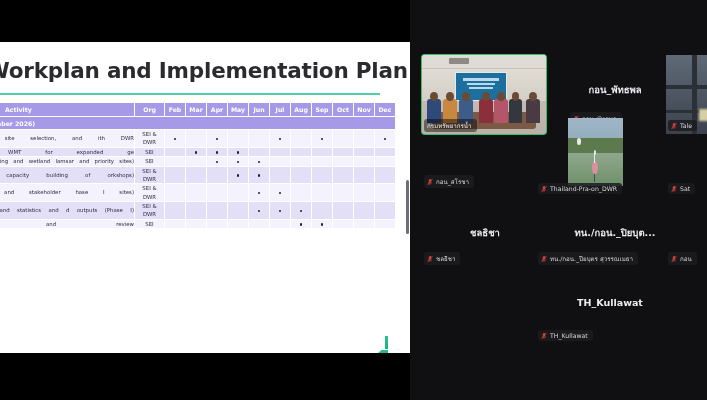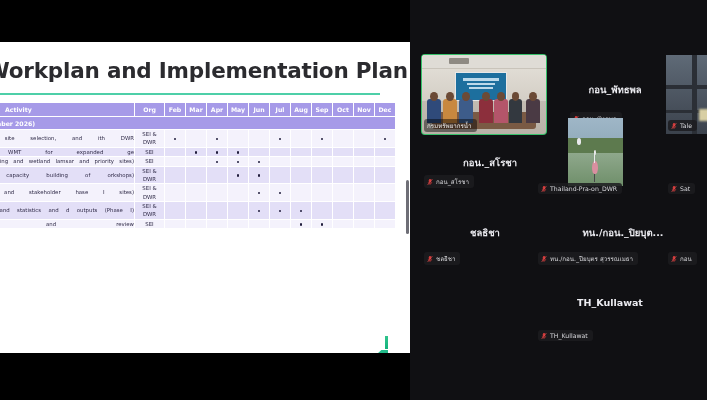--- a/index.html
+++ b/index.html
@@ -336,21 +336,20 @@
         <span class="mute-icon">
           <svg viewBox="0 0 10 12" width="6" height="8">
             <rect x="3" y="1" width="4" height="6" rx="2" fill="#d23b3b"></rect>
             <path d="M2 6 a3 3 0 0 0 6 0" stroke="#d23b3b" stroke-width="1" fill="none"></path>
             <rect x="4.4" y="8.4" width="1.2" height="2.2" fill="#d23b3b"></rect>
             <line x1="1" y1="11" x2="9" y2="1" stroke="#e04b4b" stroke-width="1.2"></line>
           </svg>
         </span>
         <span>Tale</span>
       </div>
-      <div class="bigname" style="left: -10px; top: 155px; width: 180px;">กอน._สโรชา</div>
       <div class="namecard" style="left: 14px; top: 175px;">
         <span class="mute-icon">
           <svg viewBox="0 0 10 12" width="6" height="8">
             <rect x="3" y="1" width="4" height="6" rx="2" fill="#d23b3b"></rect>
             <path d="M2 6 a3 3 0 0 0 6 0" stroke="#d23b3b" stroke-width="1" fill="none"></path>
             <rect x="4.4" y="8.4" width="1.2" height="2.2" fill="#d23b3b"></rect>
             <line x1="1" y1="11" x2="9" y2="1" stroke="#e04b4b" stroke-width="1.2"></line>
           </svg>
         </span>
         <span>กอน_สโรชา</span>
@@ -395,21 +394,21 @@
         <span class="mute-icon">
           <svg viewBox="0 0 10 12" width="6" height="8">
             <rect x="3" y="1" width="4" height="6" rx="2" fill="#d23b3b"></rect>
             <path d="M2 6 a3 3 0 0 0 6 0" stroke="#d23b3b" stroke-width="1" fill="none"></path>
             <rect x="4.4" y="8.4" width="1.2" height="2.2" fill="#d23b3b"></rect>
             <line x1="1" y1="11" x2="9" y2="1" stroke="#e04b4b" stroke-width="1.2"></line>
           </svg>
         </span>
         <span>ชลธิชา</span>
       </div>
-      <div class="bigname" style="left: 128px; top: 225px; width: 170px;">ทน./กอน._ปิยบุต...</div>
+      <div class="bigname" style="left: 120px; top: 225px; width: 170px;">ทน./กอน._ปิยบุต...</div>
       <div class="namecard" style="left: 128px; top: 252px;">
         <span class="mute-icon">
           <svg viewBox="0 0 10 12" width="6" height="8">
             <rect x="3" y="1" width="4" height="6" rx="2" fill="#d23b3b"></rect>
             <path d="M2 6 a3 3 0 0 0 6 0" stroke="#d23b3b" stroke-width="1" fill="none"></path>
             <rect x="4.4" y="8.4" width="1.2" height="2.2" fill="#d23b3b"></rect>
             <line x1="1" y1="11" x2="9" y2="1" stroke="#e04b4b" stroke-width="1.2"></line>
           </svg>
         </span>
         <span>ทน./กอน._ปิยบุตร สุวรรณเมธา</span>

